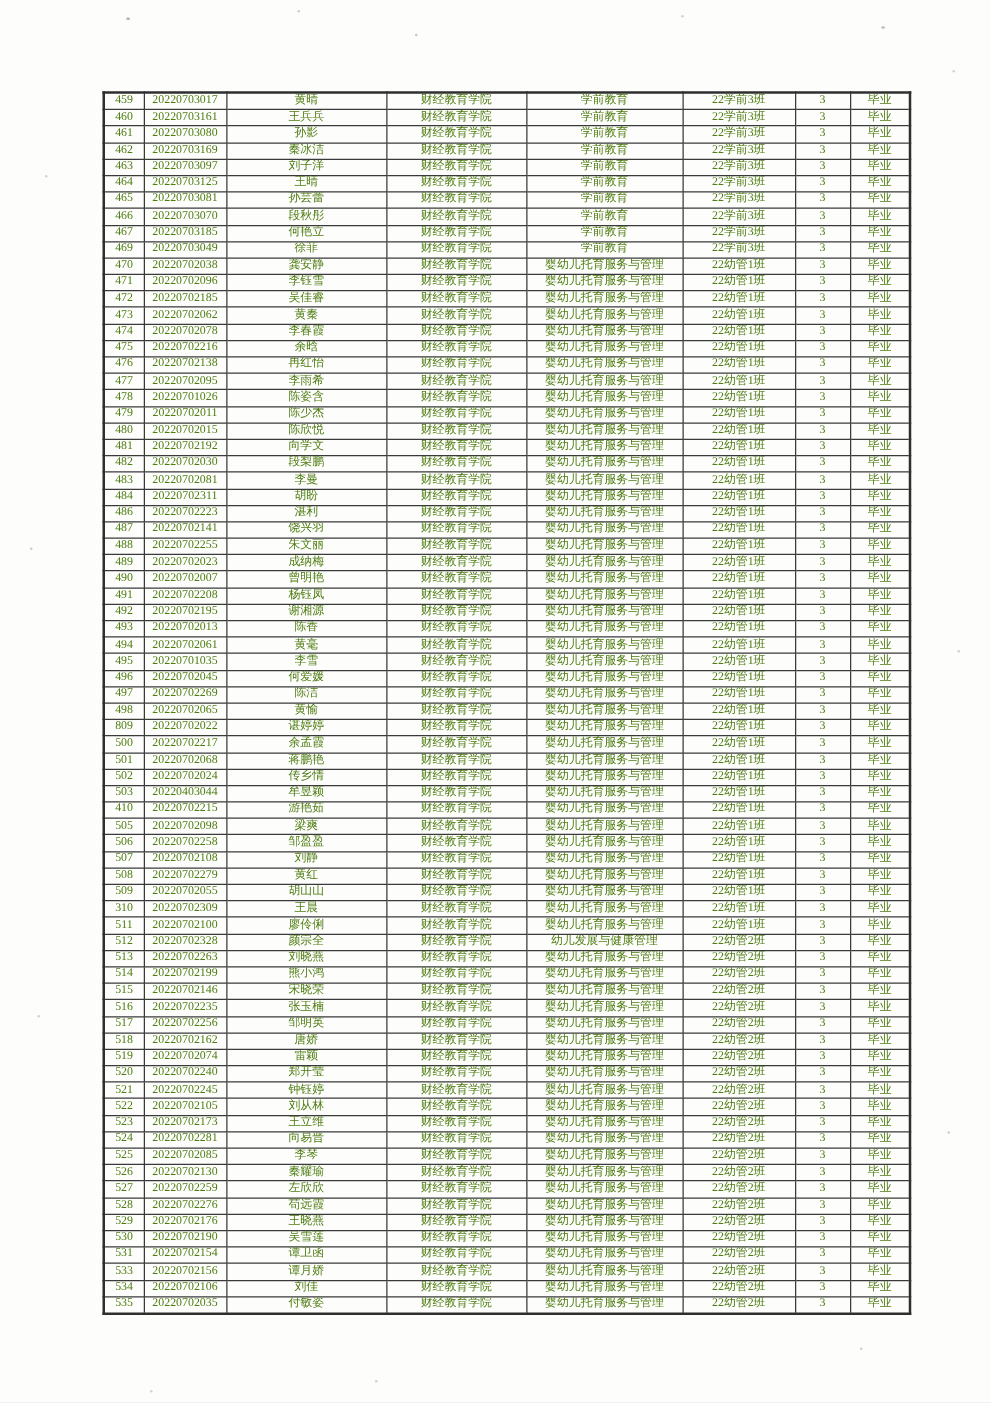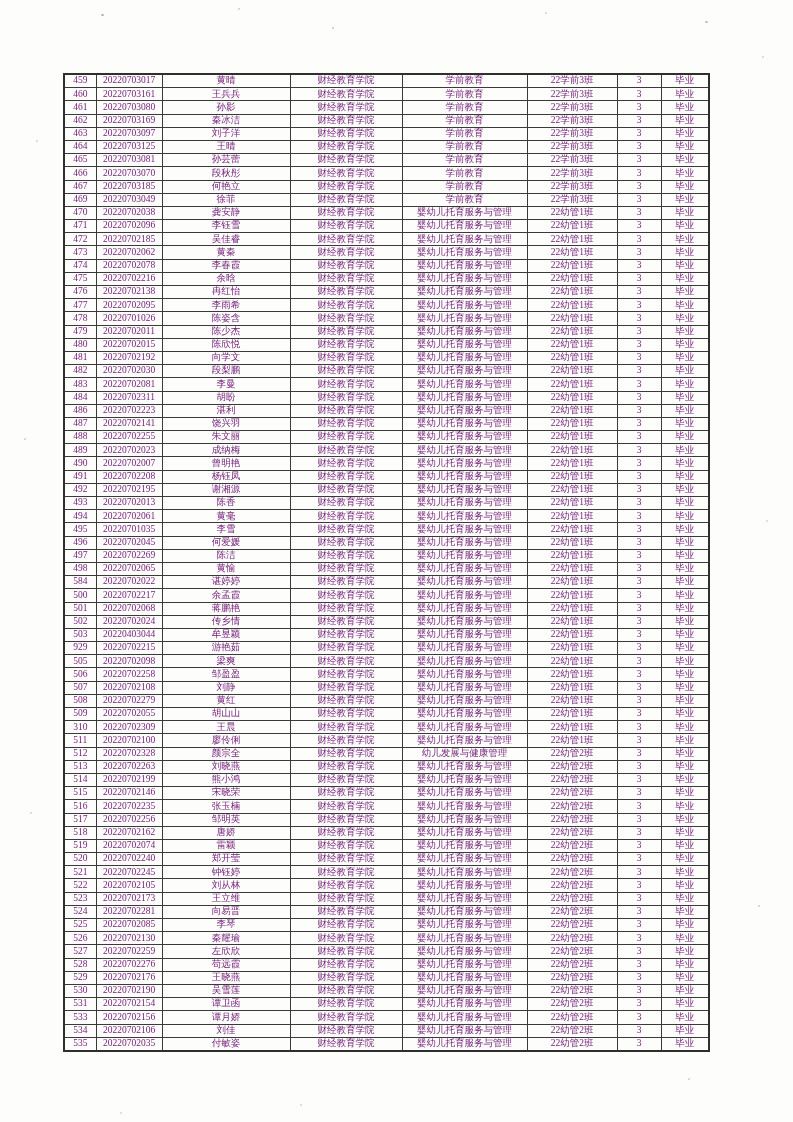--- a/index.html
+++ b/index.html
@@ -11,26 +11,26 @@
     position: relative;
     width: 793px;
     height: 1122px;
     margin: 0 auto;
     background: #fdfdfc;
     overflow: hidden;
     font-family: "Liberation Serif", "DejaVu Serif", serif;
   }
   table.roster {
     position: absolute;
-    left: 63px;
+    left: 82px;
     top: 73px;
     width: 645px;
     border-collapse: collapse;
     table-layout: fixed;
-    color: #701a75;
+    color: #4d7c0f;
     border: 2px solid #2f2f2f;
   }
   table.roster td {
     border: 1px solid #3a3a3a;
     height: 12.2px;
     padding: 0 1px;
     font-size: 9.5px;
     line-height: 1;
     text-align: center;
     vertical-align: middle;
@@ -452,21 +452,21 @@
           <td class="cell-seq">498</td>
           <td class="cell-student-id">20220702065</td>
           <td class="cell-name">黄愉</td>
           <td class="cell-college">财经教育学院</td>
           <td class="cell-major">婴幼儿托育服务与管理</td>
           <td class="cell-class">22幼管1班</td>
           <td class="cell-years">3</td>
           <td class="cell-status">毕业</td>
         </tr>
         <tr>
-          <td class="cell-seq">584</td>
+          <td class="cell-seq">809</td>
           <td class="cell-student-id">20220702022</td>
           <td class="cell-name">谌婷婷</td>
           <td class="cell-college">财经教育学院</td>
           <td class="cell-major">婴幼儿托育服务与管理</td>
           <td class="cell-class">22幼管1班</td>
           <td class="cell-years">3</td>
           <td class="cell-status">毕业</td>
         </tr>
         <tr>
           <td class="cell-seq">500</td>
@@ -502,21 +502,21 @@
           <td class="cell-seq">503</td>
           <td class="cell-student-id">20220403044</td>
           <td class="cell-name">牟昱颖</td>
           <td class="cell-college">财经教育学院</td>
           <td class="cell-major">婴幼儿托育服务与管理</td>
           <td class="cell-class">22幼管1班</td>
           <td class="cell-years">3</td>
           <td class="cell-status">毕业</td>
         </tr>
         <tr>
-          <td class="cell-seq">929</td>
+          <td class="cell-seq">410</td>
           <td class="cell-student-id">20220702215</td>
           <td class="cell-name">游艳茹</td>
           <td class="cell-college">财经教育学院</td>
           <td class="cell-major">婴幼儿托育服务与管理</td>
           <td class="cell-class">22幼管1班</td>
           <td class="cell-years">3</td>
           <td class="cell-status">毕业</td>
         </tr>
         <tr>
           <td class="cell-seq">505</td>

